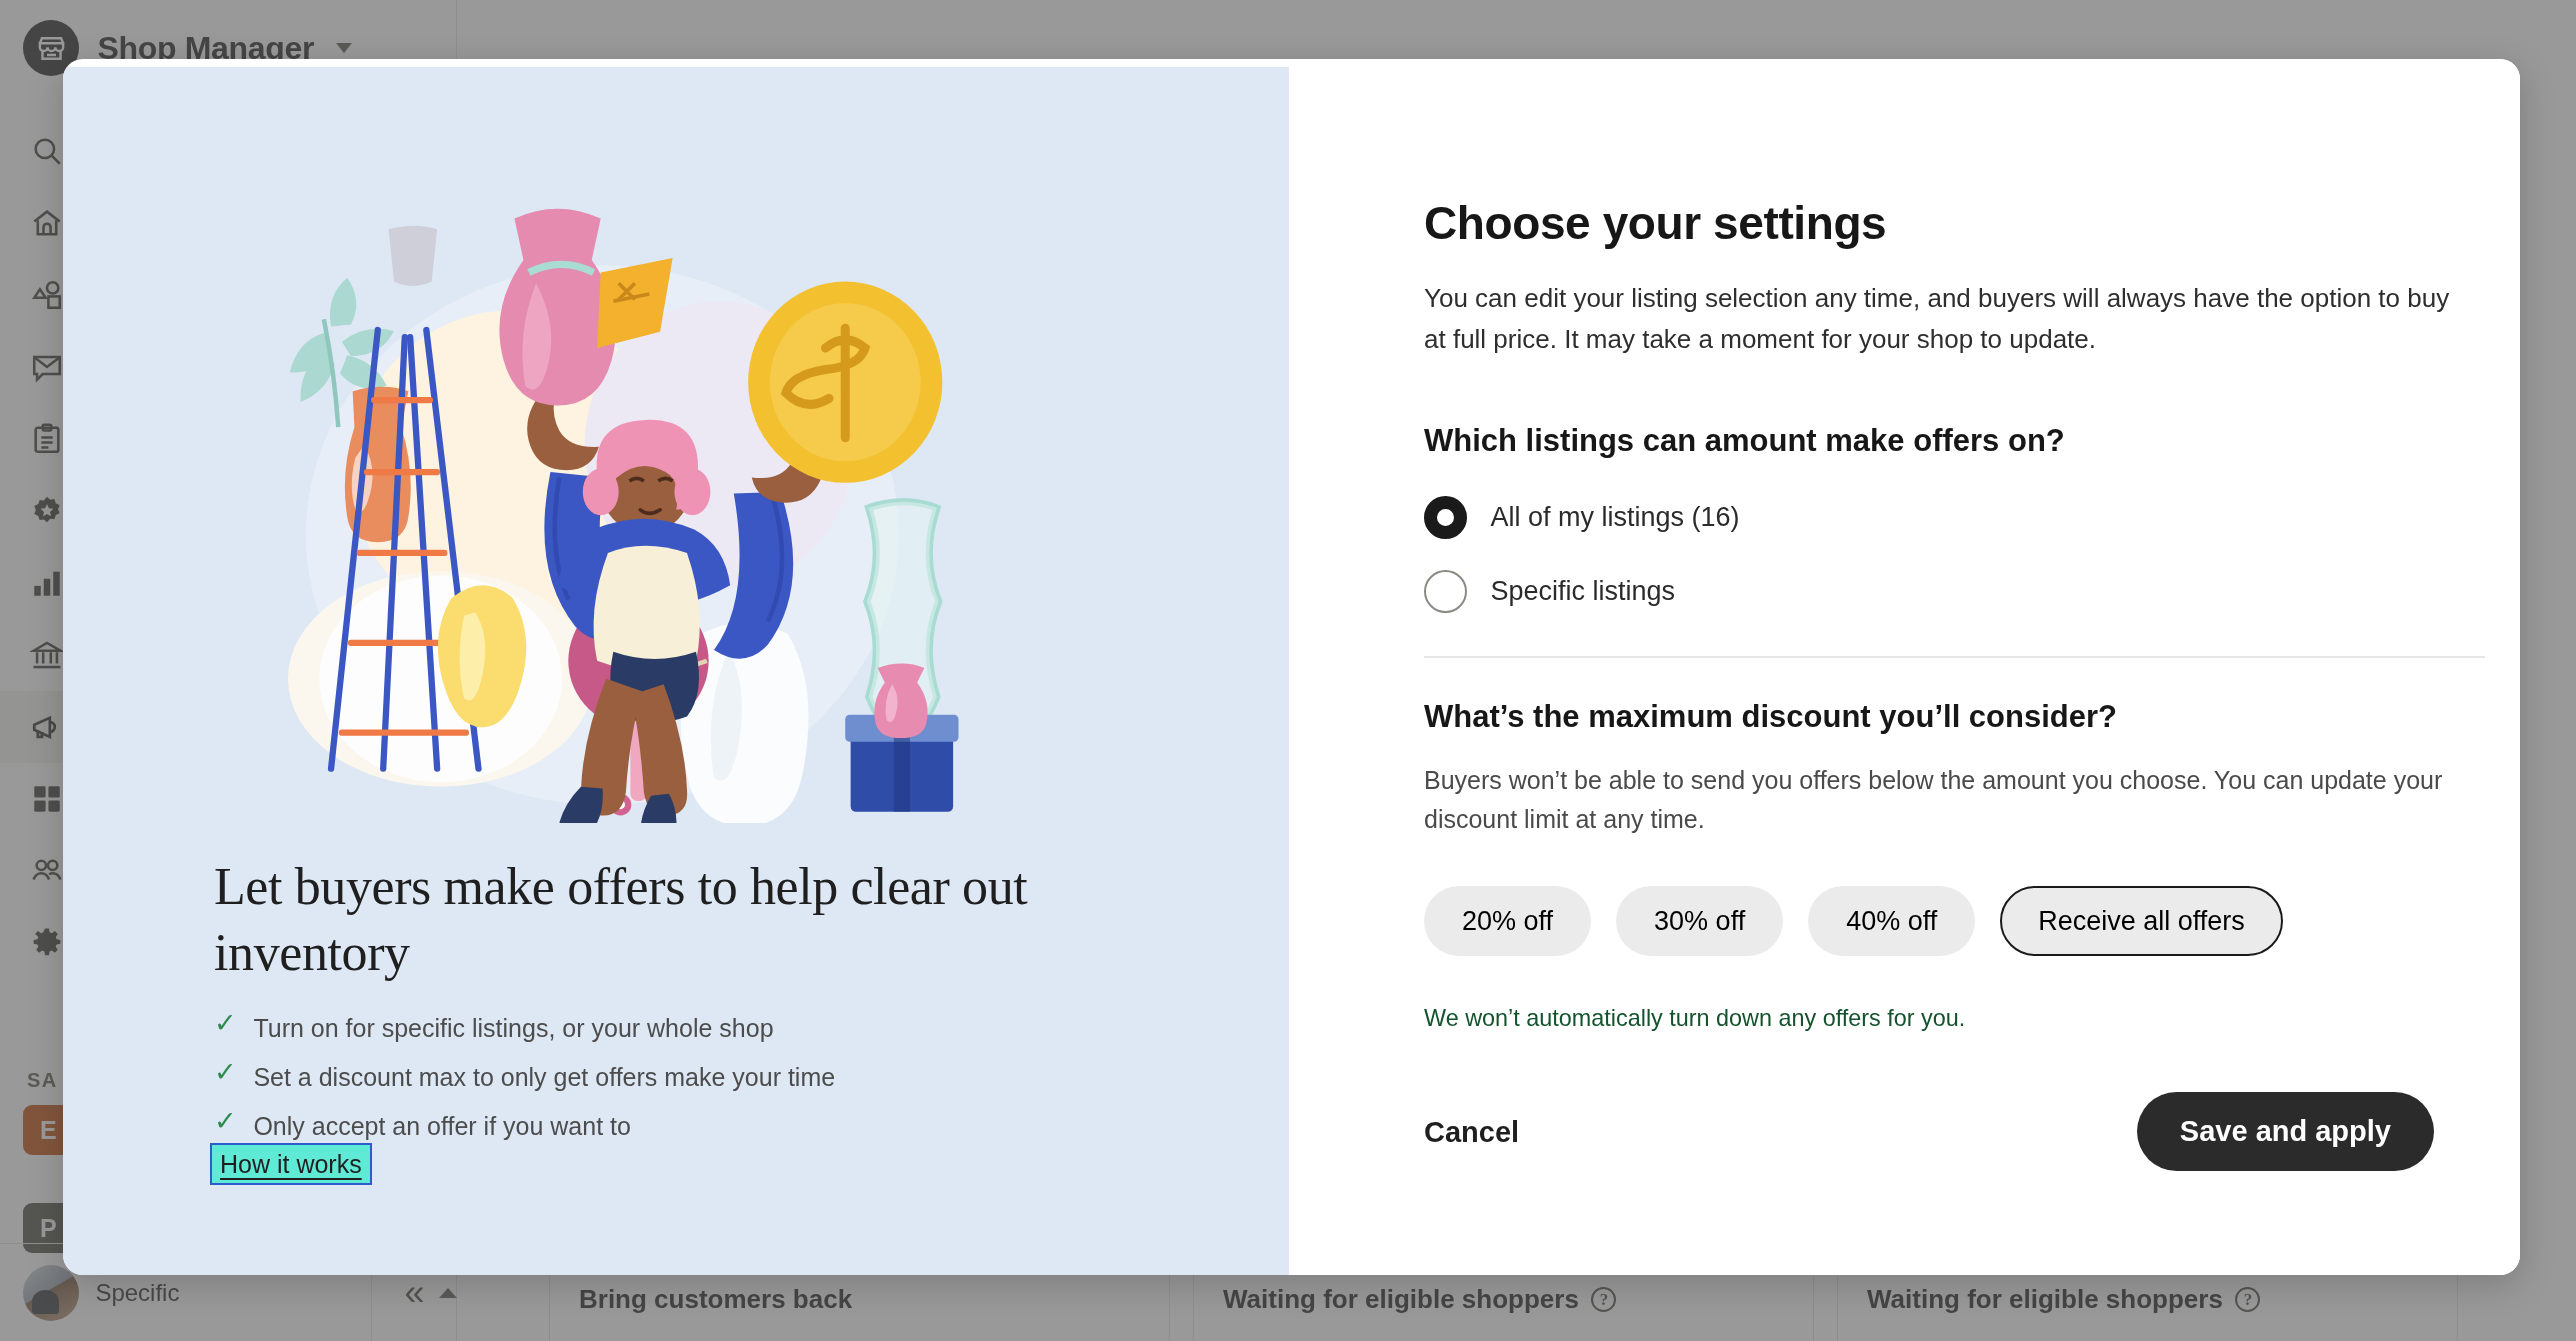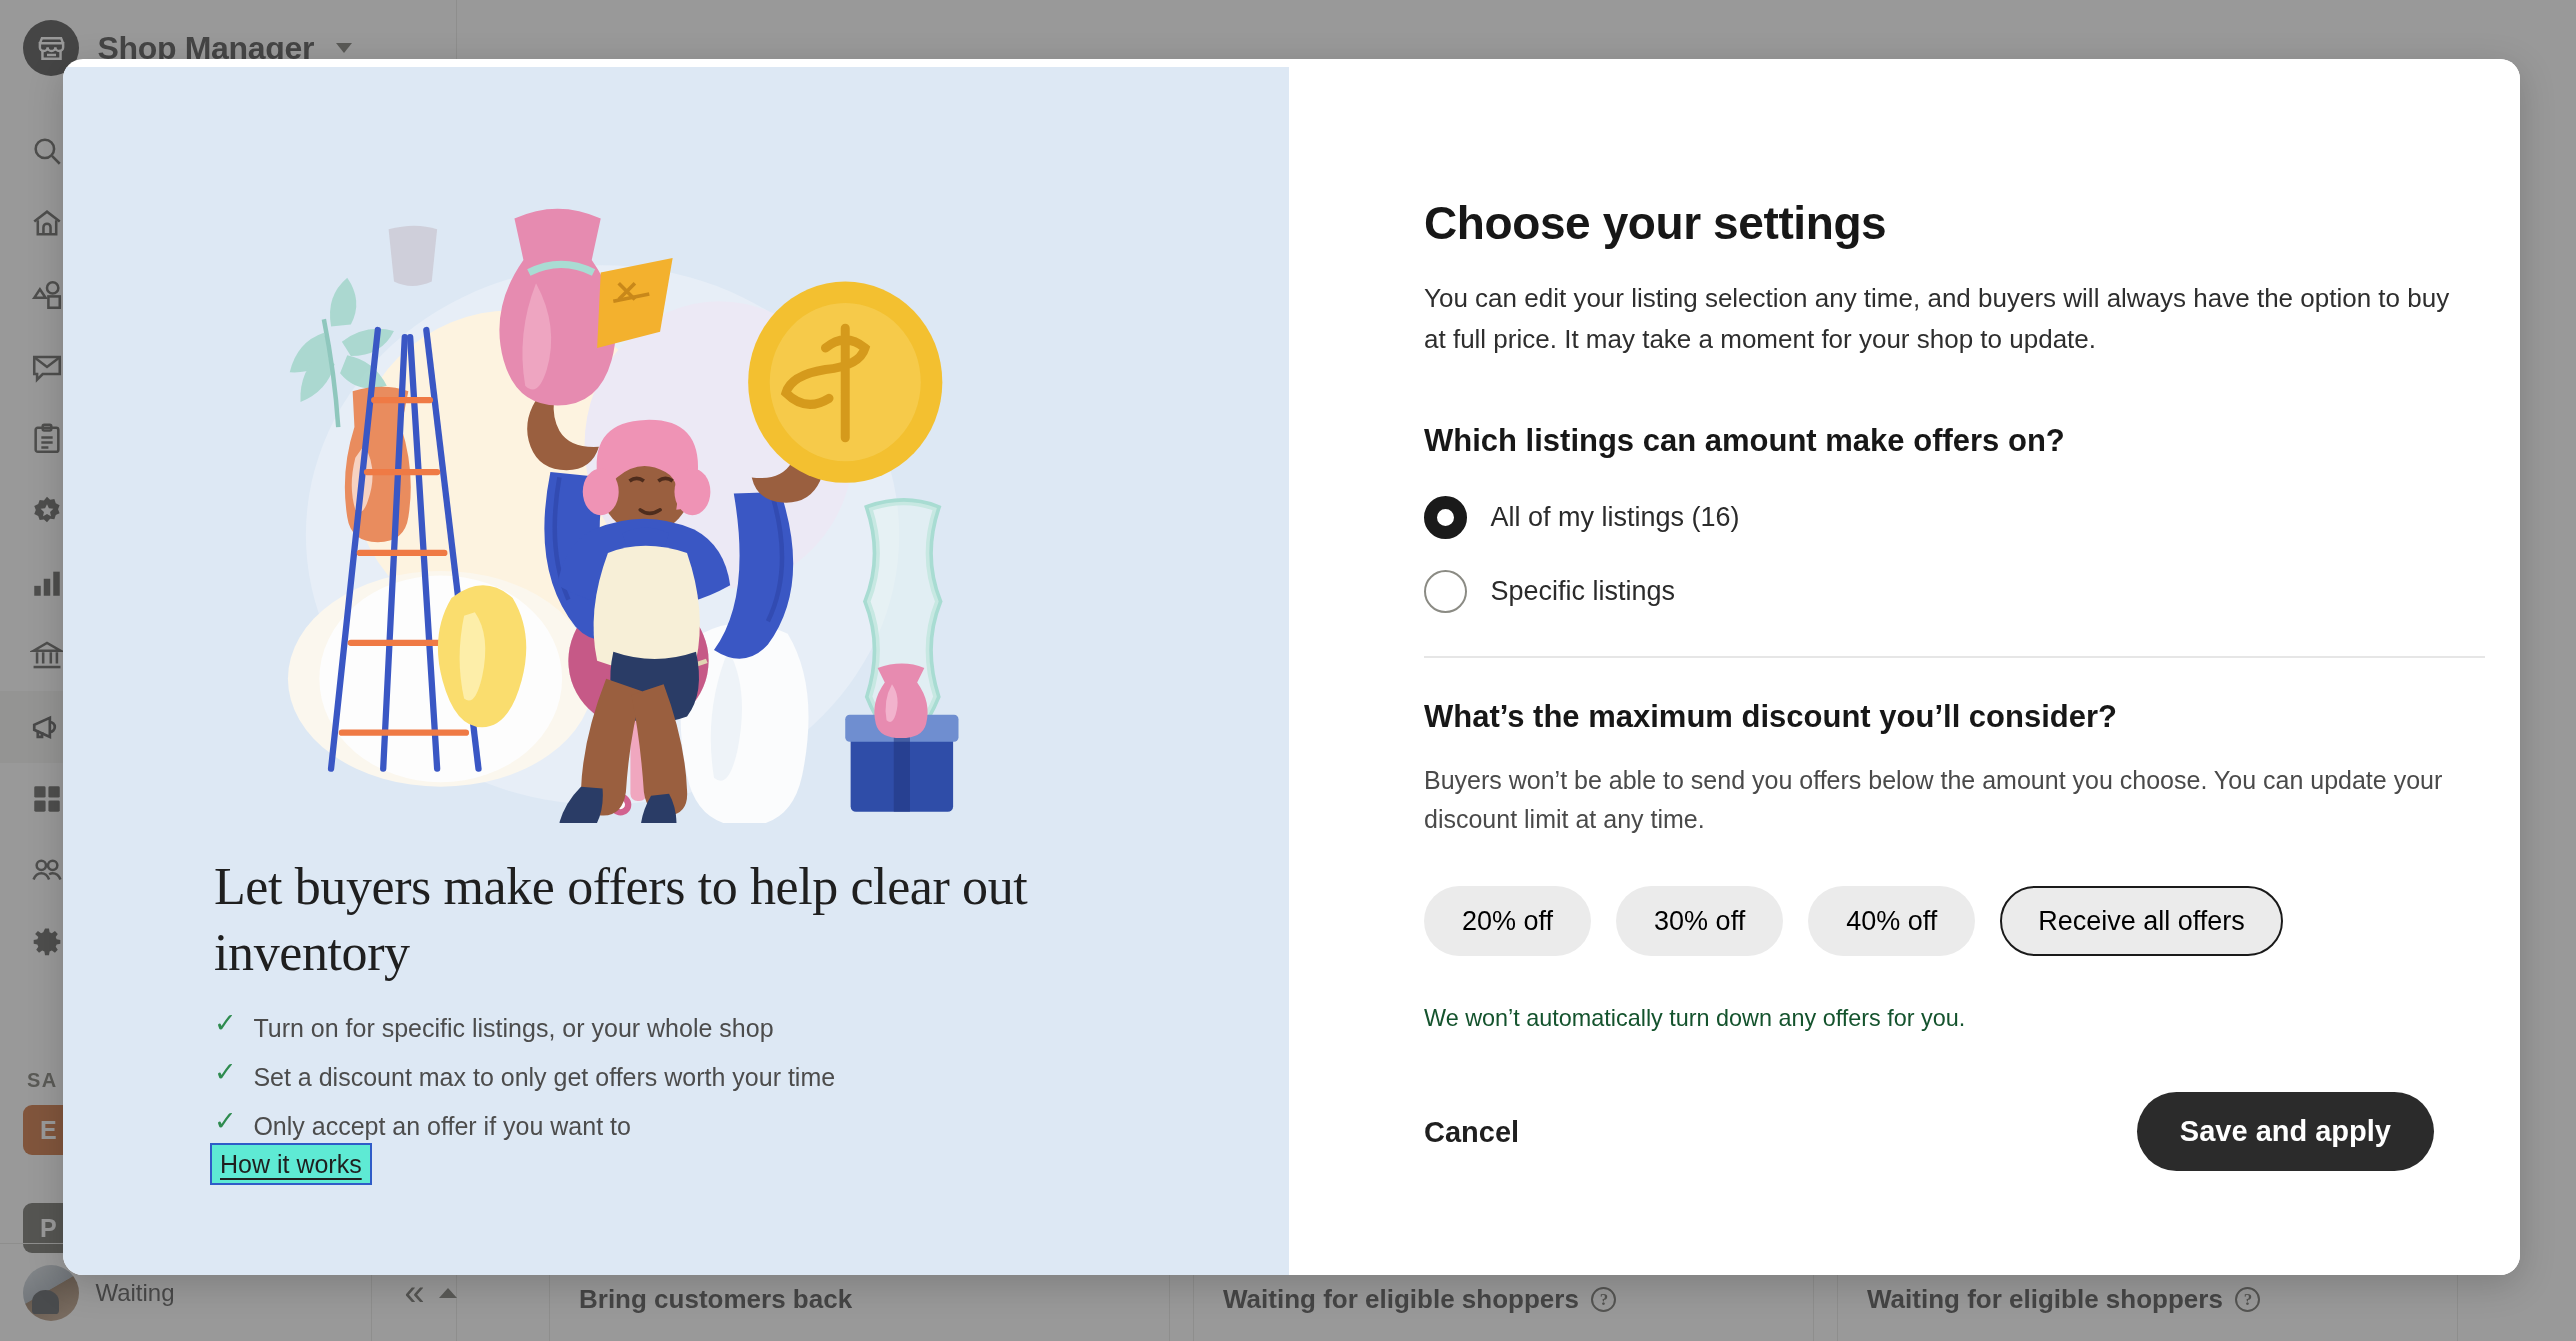--- a/index.html
+++ b/index.html
@@ -376,21 +376,21 @@
         </span>
       </div>
     </div>
 
     <div class="side-section-label">SA</div>
     <div class="badge-chip badge-e">E</div>
     <div class="badge-chip badge-p">P</div>
 
     <div class="side-user-bar">
       <span class="user-avatar"></span>
-      <span class="user-name">Waiting</span>
+      <span class="user-name">Specific</span>
       <span class="user-caret"></span>
       <span class="sidebar-collapse">«</span>
     </div>
   </div>
 
   <div class="content-cards">
     <div class="card" style="left:90px; width:621px;">
       <div class="card-title">
         <span>Bring customers back</span>
       </div>
@@ -521,21 +521,21 @@
 
     <div class="left-heading">Let buyers make offers to help clear out inventory</div>
 
     <div class="left-list">
       <div class="left-list-item">
         <span class="check-mark">✓</span>
         <span>Turn on for specific listings, or your whole shop</span>
       </div>
       <div class="left-list-item">
         <span class="check-mark">✓</span>
-        <span>Set a discount max to only get offers worth your time</span>
+        <span>Set a discount max to only get offers make your time</span>
       </div>
       <div class="left-list-item">
         <span class="check-mark">✓</span>
         <span>Only accept an offer if you want to</span>
       </div>
     </div>
 
     <a class="how-it-works" href="#">How it works</a>
   </div>
 

